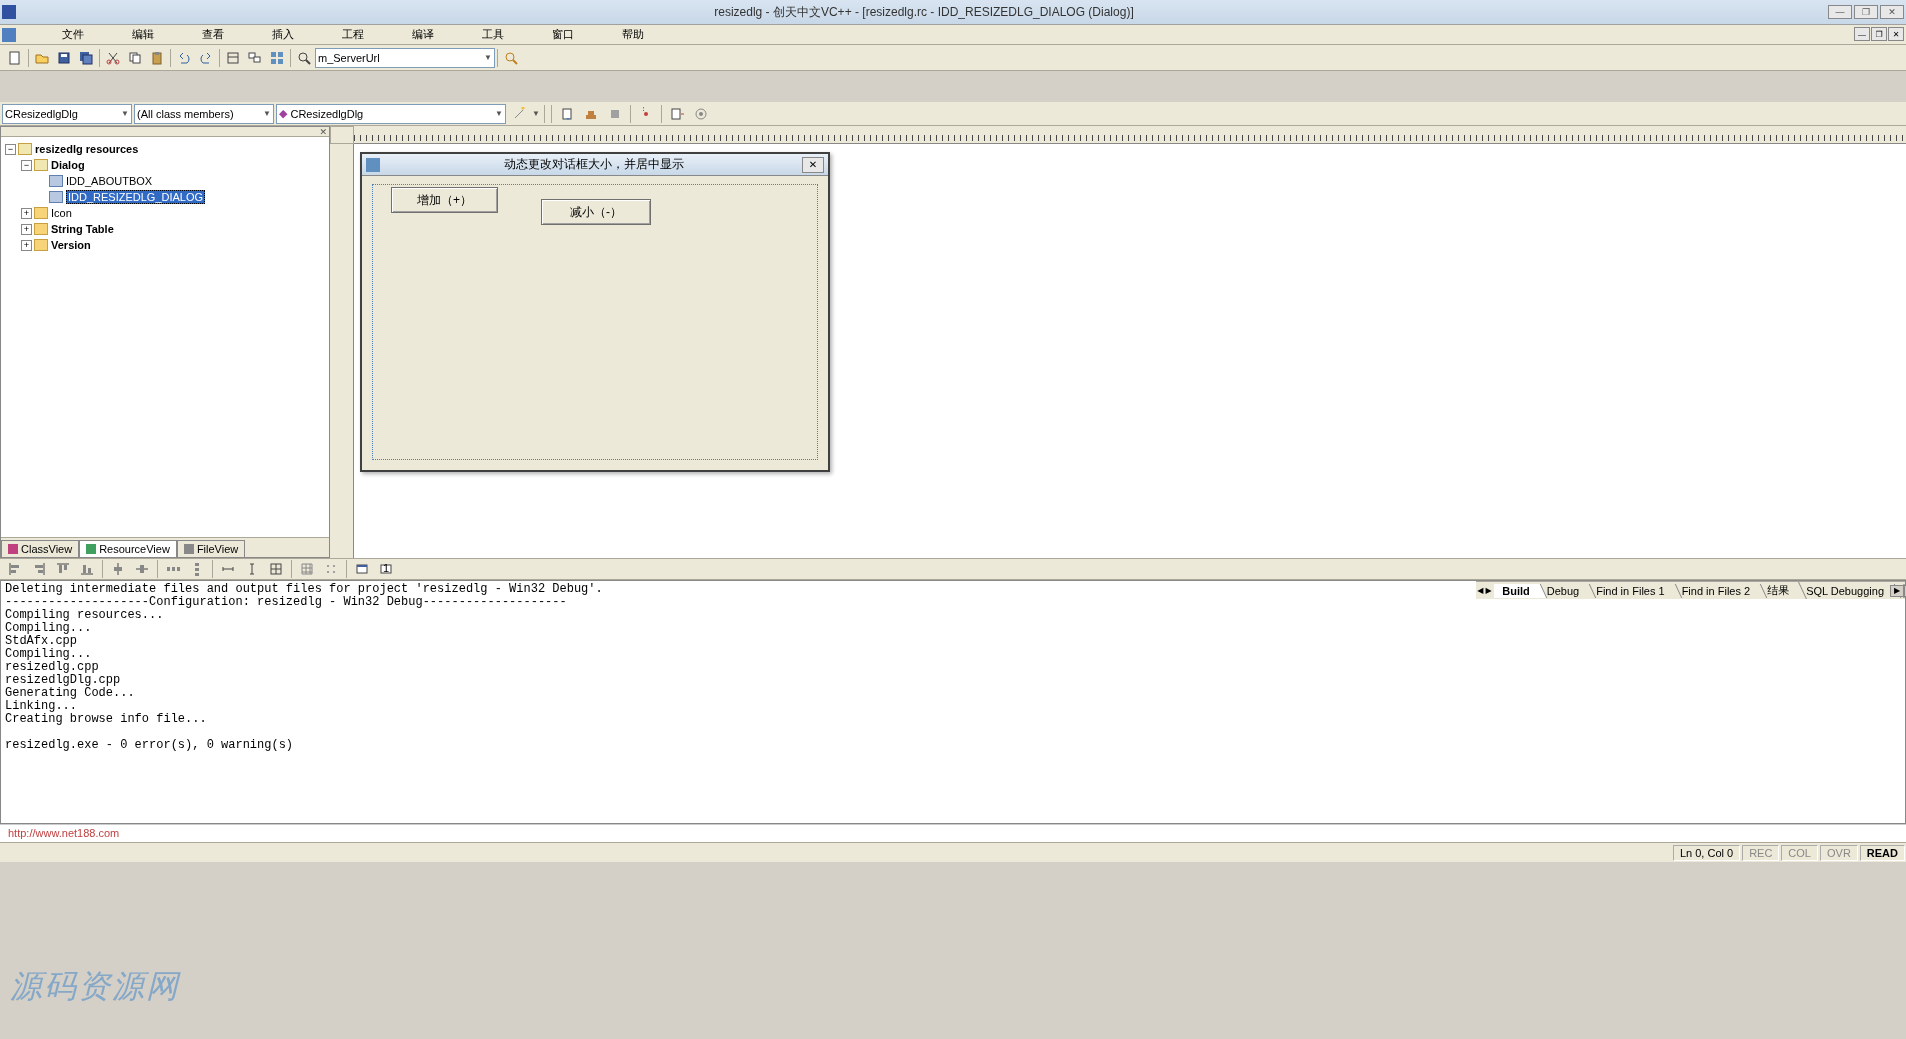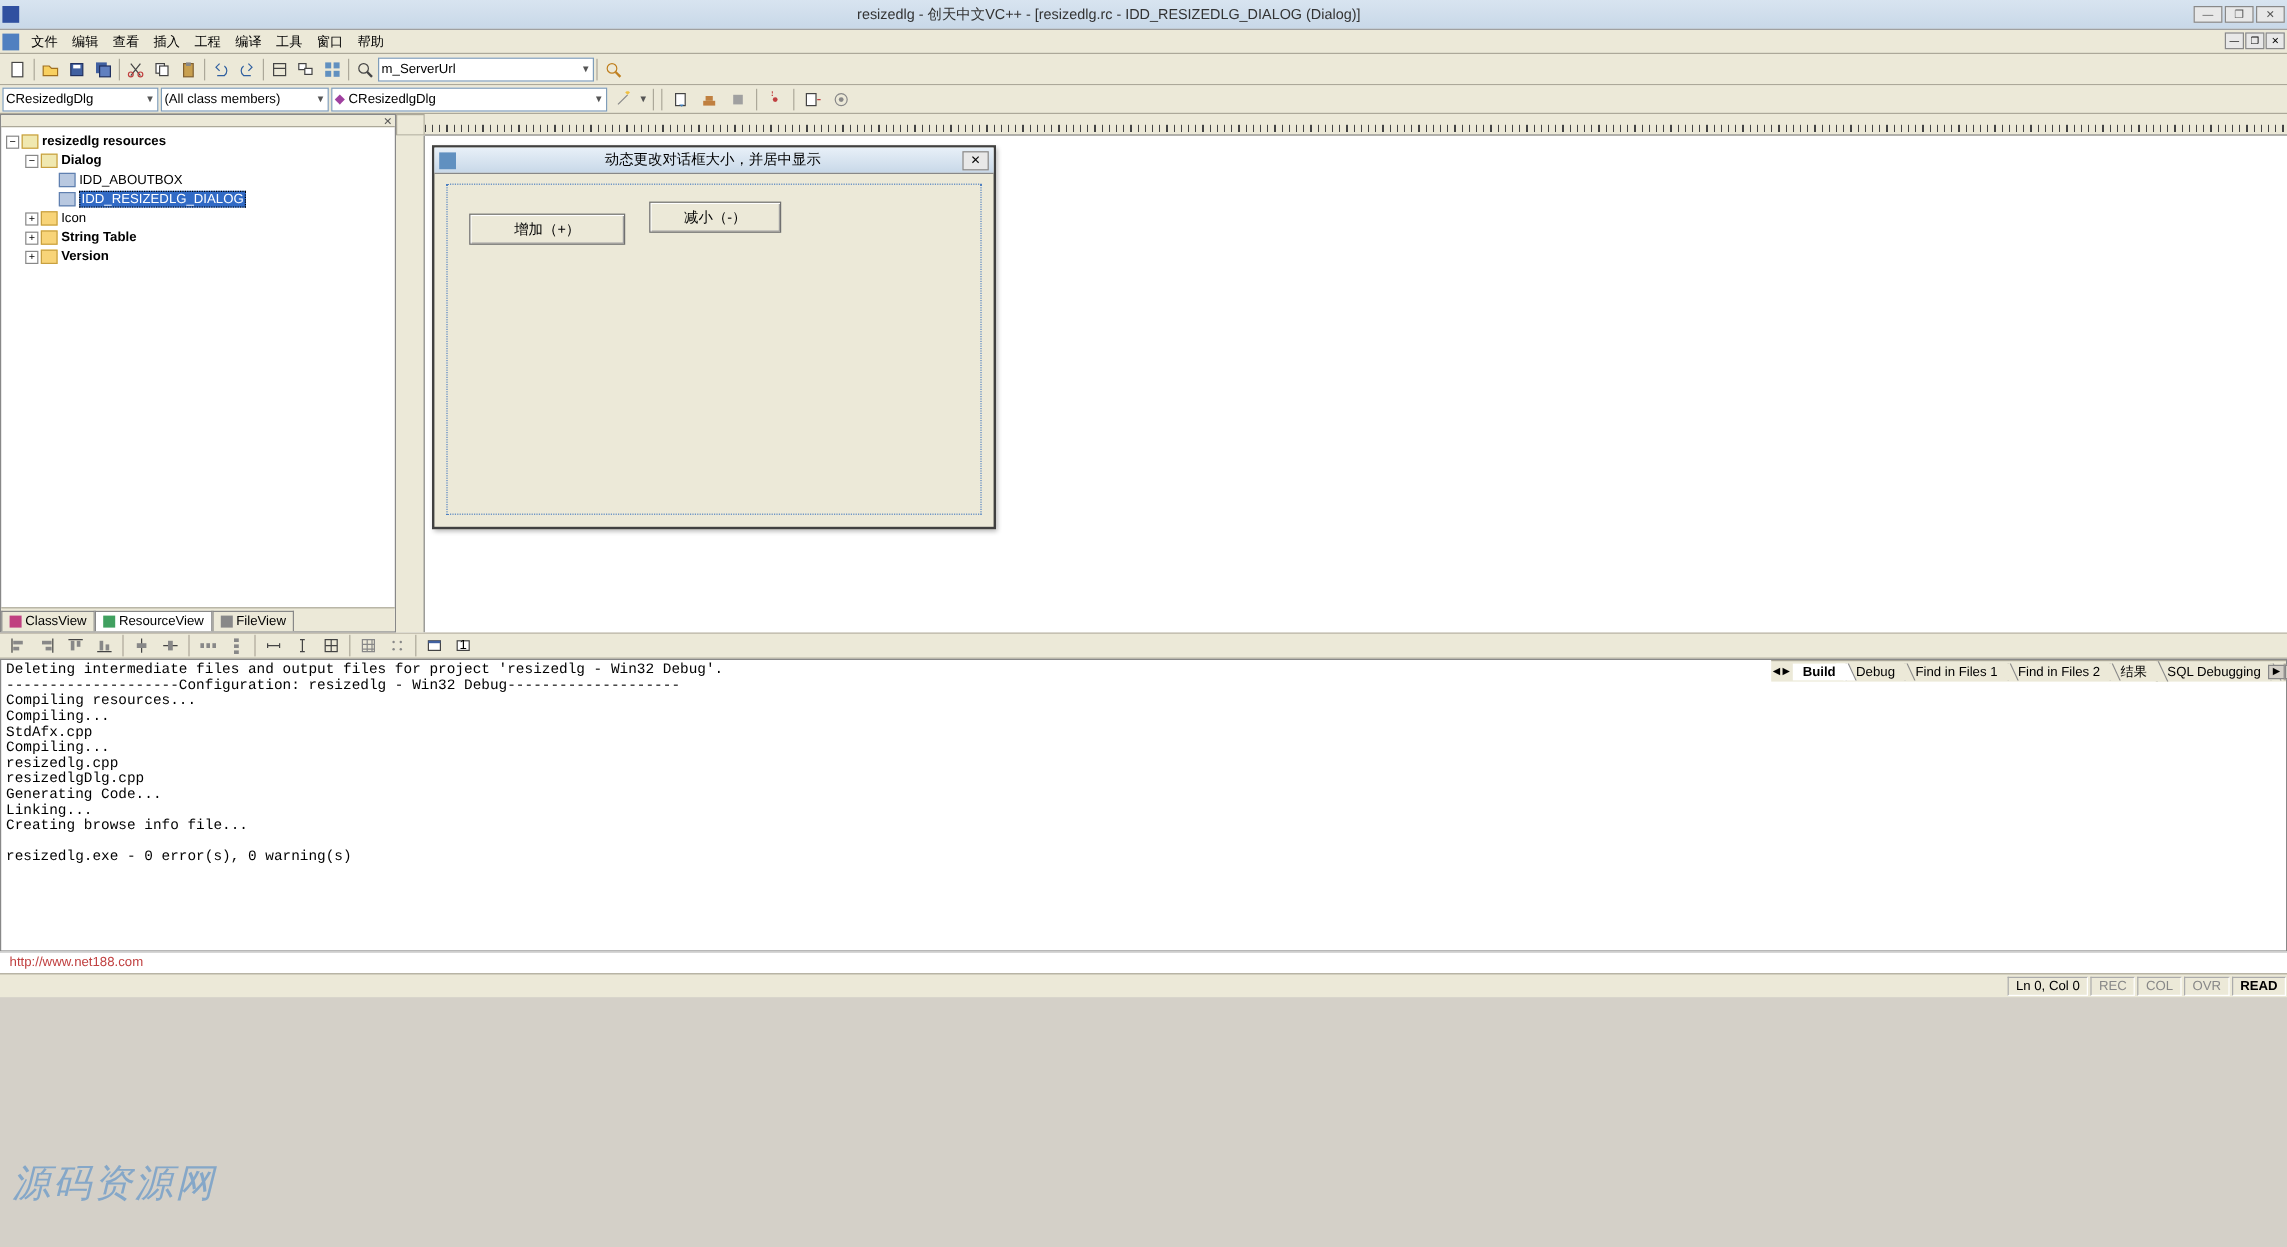--- a/index.html
+++ b/index.html
@@ -6,31 +6,31 @@
 body { background: #d4d0c8; overflow: hidden; width: 1906px; height: 1039px; position: relative; }
 
 .title-bar { height: 18px; background: linear-gradient(#d8e4f0,#c8d8e8); border-bottom: 1px solid #a0a0a0; display: flex; align-items: center; padding: 12px 2px; }
 .title-bar .vc-icon { width: 14px; height: 14px; background: #3050a0; margin-right: 4px; }
 .title-bar .title-text { flex: 1; text-align: center; color: #333; font-size: 12px; }
 .title-bar .win-btns { display: flex; gap: 2px; }
 .title-bar .win-btn { width: 24px; height: 14px; border: 1px solid #888; background: #e8e8e8; display:flex; align-items:center; justify-content:center; font-size:9px; color:#555; }
 
 .menu-bar { height: 20px; background: #ece9d8; display: flex; align-items: center; padding-left: 2px; border-bottom: 1px solid #aca899; position:relative; }
 .menu-bar .app-icon { width:14px; height:14px; background:#5080c0; margin-right:4px; }
-.menu-bar .menu-item { padding: 2px 6px; cursor: default; }
+.menu-bar .menu-item { padding: 2px 6px; cursor: default; margin-left: 36px; }
 .menu-bar .mdi-btns { position:absolute; right:2px; top:2px; display:flex; gap:1px; }
 .menu-bar .mdi-btn { width:16px; height:14px; border:1px solid #888; background:#e8e8e8; display:flex; align-items:center; justify-content:center; font-size:8px; }
 
 .toolbar1 { height: 26px; background: #ece9d8; border-bottom: 1px solid #aca899; display:flex; align-items:center; padding:0 4px; gap:0; }
 .tb-btn { width:22px; height:22px; border:1px solid transparent; display:flex; align-items:center; justify-content:center; }
 .tb-sep { width:1px; height:18px; background:#aca899; margin:0 2px; }
 .tb-combo { height:20px; border:1px solid #7f9db9; background:#fff; display:flex; align-items:center; padding:0 2px; }
 .tb-combo .arrow { margin-left:auto; font-size:8px; color:#555; }
 
-.toolbar2 { height: 24px; background: #ece9d8; border-bottom: 1px solid #aca899; display:flex; align-items:center; padding:0 2px; gap:2px; }
+.toolbar2 { height: 24px; background: #ece9d8; border-bottom: 1px solid #aca899; display:flex; align-items:center; padding:0 2px; gap:2px;margin-top:31px; }
 
 .workspace { display:flex; height: 432px; }
 
 .tree-panel { width: 330px; background:#fff; border:1px solid #888; display:flex; flex-direction:column; position:relative; }
 .tree-body { flex:1; overflow:auto; padding:4px 2px; }
 .tree-node { display:flex; align-items:center; height:16px; white-space:nowrap; }
 .tree-node .exp { width:11px; height:11px; border:1px solid #888; display:flex; align-items:center; justify-content:center; font-size:9px; margin-right:2px; background:#fff; }
 .tree-node .fold { width:14px; height:12px; background:#f8d478; border:1px solid #c8a040; margin-right:3px; }
 .tree-node .fold.open { background:#f0e8b0; }
 .tree-node .dlg-ic { width:14px; height:12px; background:#b8c8e0; border:1px solid #6080b0; margin-right:3px; }
@@ -331,21 +331,21 @@
     <div class="ruler-h"></div>
     <div class="ruler-v"></div>
 
     <div class="dialog-outer">
       <div class="dialog-tb">
         <div class="dic"></div>
         <div class="dtitle">动态更改对话框大小，并居中显示</div>
         <div class="dclose">✕</div>
       </div>
       <div class="dialog-body">
-        <div class="win-button" style="left:18px; top:24px; width:130px">增加（+）</div>
+        <div class="win-button" style="left:18px; top:2px; width:107px">增加（+）</div>
         <div class="win-button" style="left:168px; top:14px; width:110px">减小（-）</div>
       </div>
     </div>
   </div>
 
 </div>
 
 <div class="layout-tb">
   <div class="tb-btn">
       <svg width="14" height="14">

